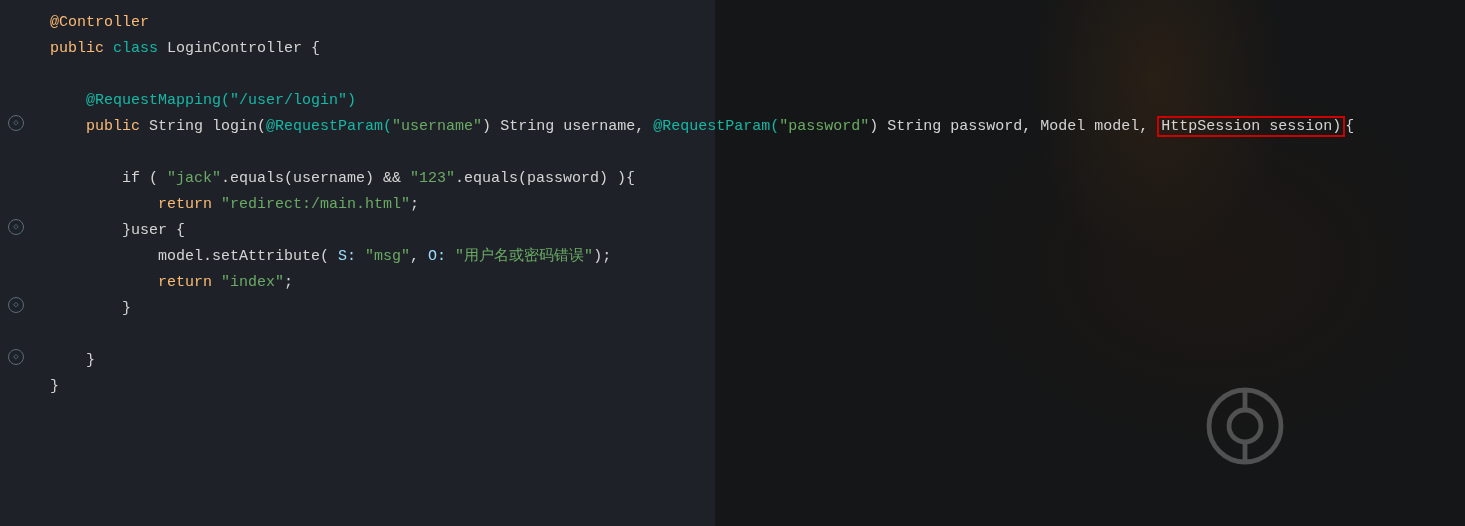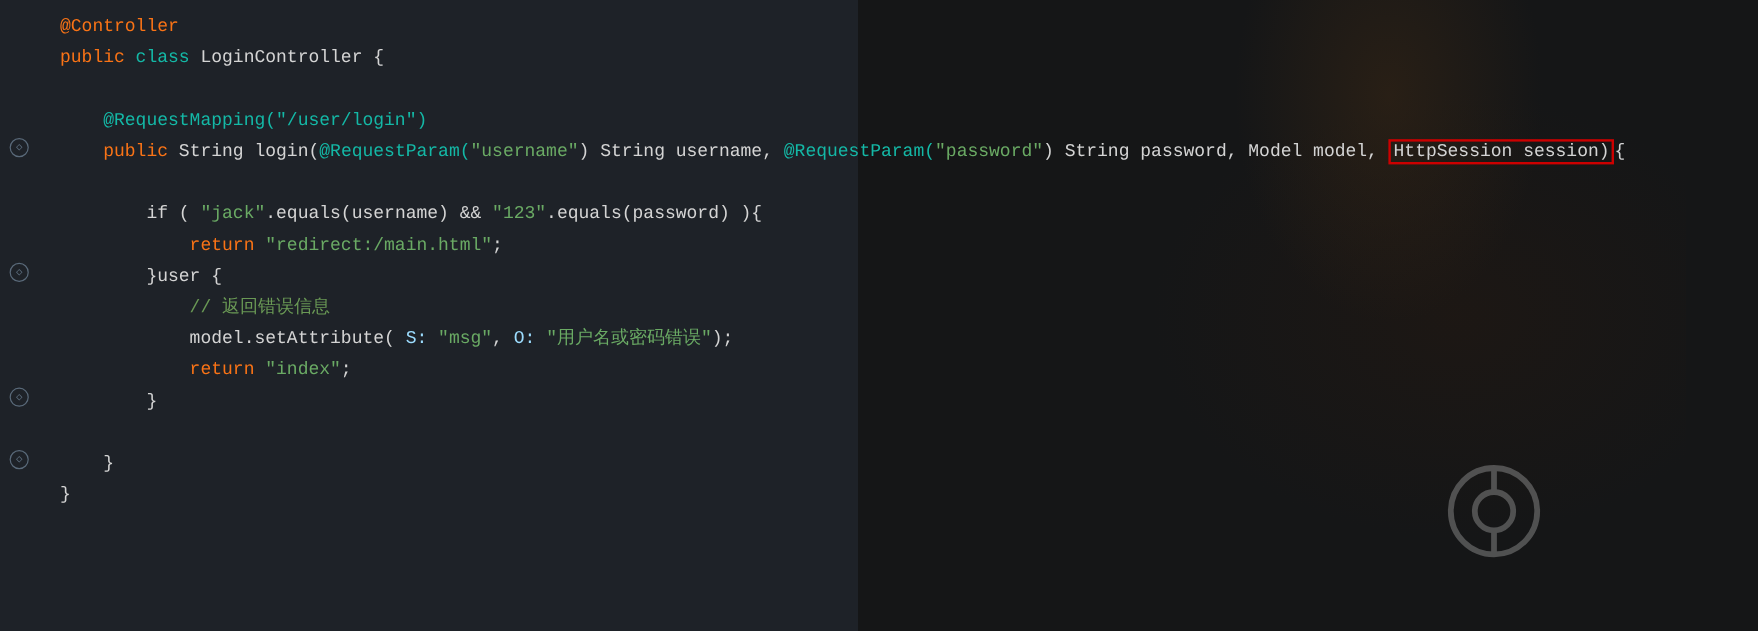--- a/index.html
+++ b/index.html
@@ -64,21 +64,21 @@
       color: #5a6a7a;
     }
 
     .code-content {
       flex: 1;
       padding-left: 10px;
       white-space: pre;
     }
 
     
-    .c-orange { color: #f97316; }
+    .c-orange { color: #fdba74; }
     .c-yellow { color: #14b8a6; }
     .c-white { color: #d4d4d4; }
     .c-green { color: #6aaa64; }
     .c-comment { color: #6a9955; }
     .c-param { color: #9cdcfe; }
 
     .highlight-box {
       border: 2px solid #cc0000;
       display: inline;
       padding: 0 2px;
@@ -187,24 +187,20 @@
       <div class="code-content"><span class="c-orange">            return </span><span class="c-green">"redirect:/main.html"</span><span class="c-white">;</span></div>
     </div>
 
     <div class="line">
       <div class="gutter">
         <div class="gutter-icon">◇</div>
       </div>
       <div class="code-content"><span class="c-white">        }user {</span></div>
     </div>
 
-    <div class="line">
-      <div class="gutter"></div>
-      <div class="code-content"><span class="c-comment">            // 返回错误信息</span></div>
-    </div>
 
     <div class="line">
       <div class="gutter"></div>
       <div class="code-content"><span class="c-white">            model.setAttribute( </span><span class="c-param">S: </span><span class="c-green">"msg"</span><span class="c-white">, </span><span class="c-param">O: </span><span class="c-green">"用户名或密码错误"</span><span class="c-white">);</span></div>
     </div>
 
     <div class="line">
       <div class="gutter"></div>
       <div class="code-content"><span class="c-orange">            return </span><span class="c-green">"index"</span><span class="c-white">;</span></div>
     </div>

